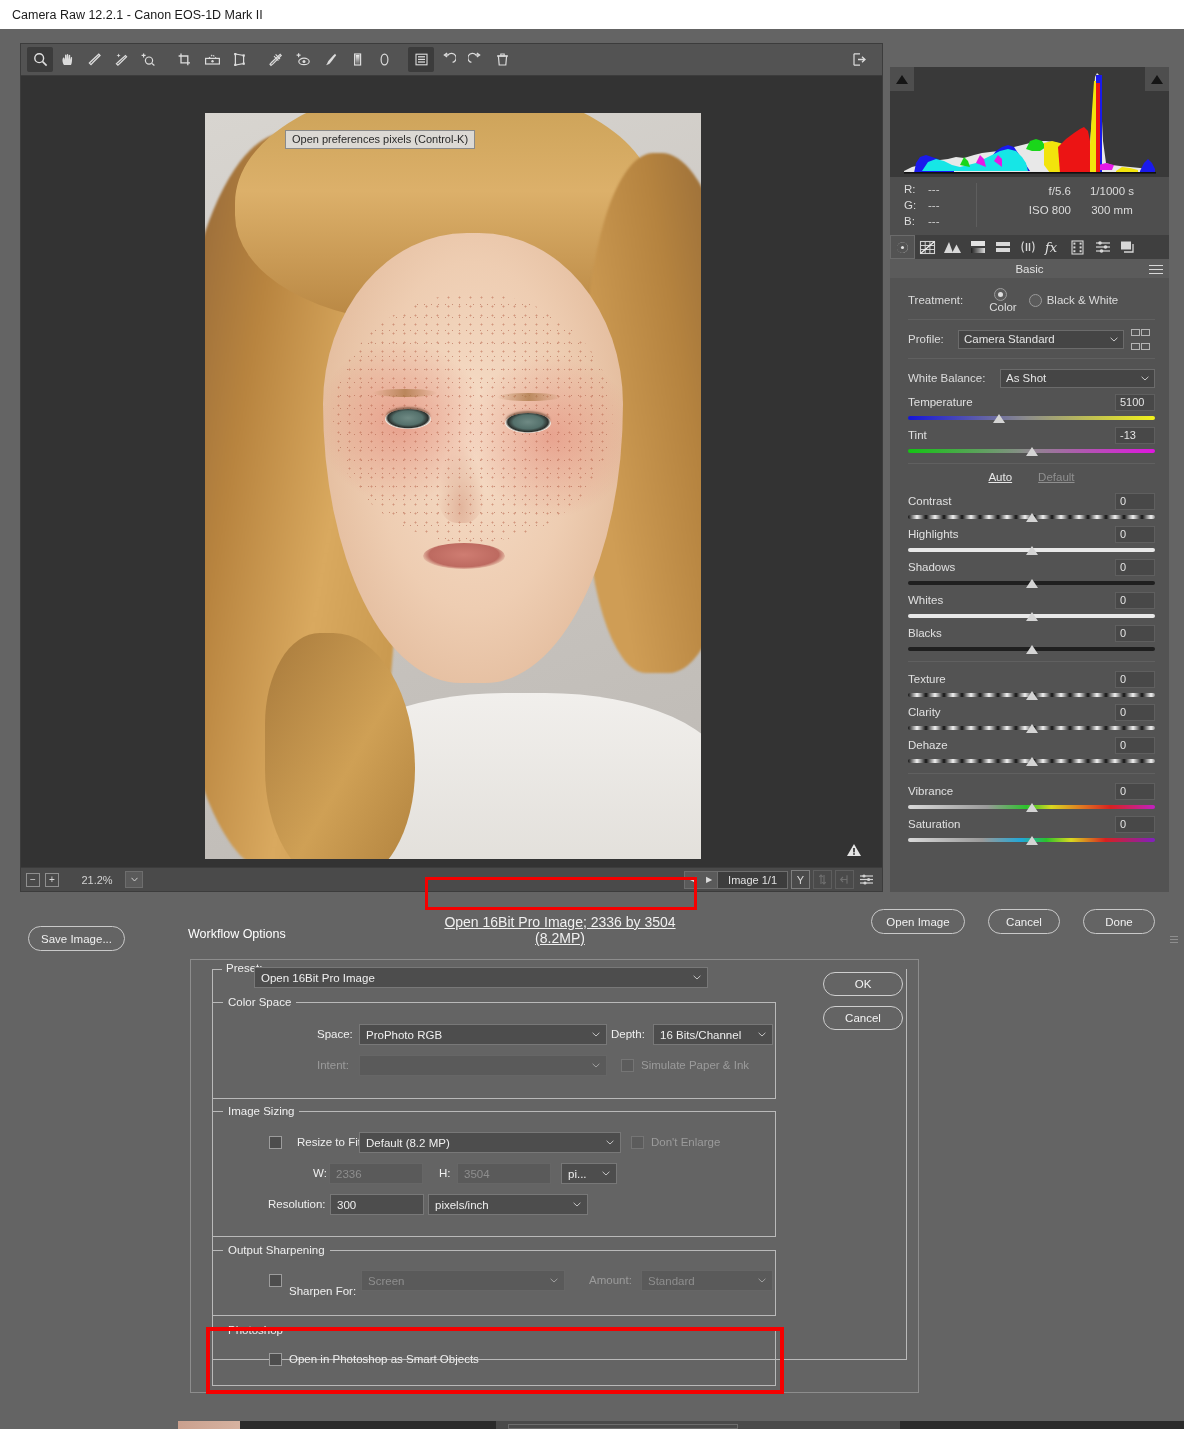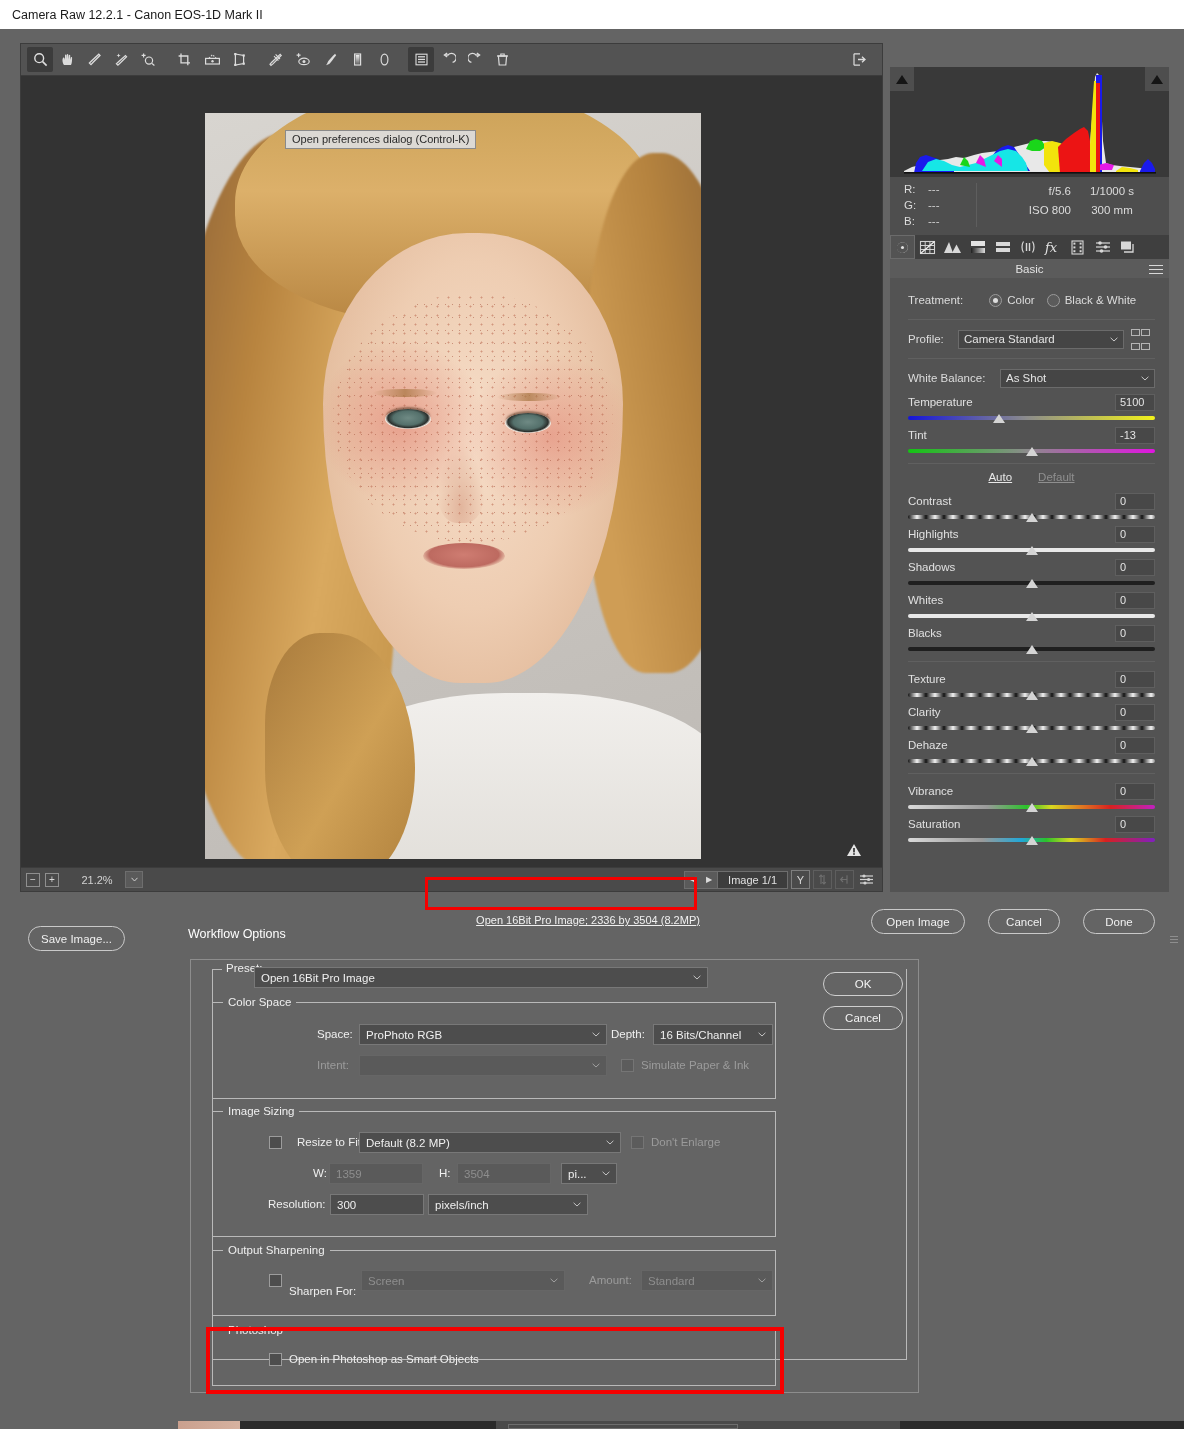--- a/index.html
+++ b/index.html
@@ -304,21 +304,21 @@
     position:absolute; height:25px; border:1px solid #c9c9c9; border-radius:13px;
     background:#646464; color:#f0f0f0; font-size:11.5px;
     display:flex; align-items:center; justify-content:center;
   }
   #save-image-btn{ left:28px; top:34px; width:97px; }
   #open-image-btn{ left:871px; top:17px; width:94px; }
   #cancel-btn{ left:988px; top:17px; width:72px; }
   #done-btn{ left:1083px; top:17px; width:72px; }
   .wf-link{
     position:absolute; left:440px; top:22px; width:240px; text-align:center;
-    color:#f0f0f0; font-size:11px; text-decoration:underline;margin-left:28px;
+    color:#f0f0f0; font-size:14px; text-decoration:underline;
   }
   .redbox1{
     position:absolute; left:425px; top:877px; width:272px; height:33px;
     border:3px solid #f50000;
   }
   .resizegrip{
     position:absolute; right:6px; bottom:3px; width:8px; height:8px;
   }
   .resizegrip i{ display:block; height:1px; background:#8e8e8e; margin-bottom:2px; }
 
@@ -529,21 +529,21 @@
       <div class="freckles"></div>
       <div class="brow l"></div>
       <div class="brow r"></div>
       <div class="eye l"></div>
       <div class="eye r"></div>
       <div class="nose"></div>
       <div class="mouth"></div>
       <div class="shirt"></div>
       <div class="hair-front"></div>
     </div>
-    <div class="tooltip">Open preferences dialog (Control-K)</div>
+    <div class="tooltip">Open preferences pixels (Control-K)</div>
     <div class="warn-tri">
       <svg width="16" height="16" viewBox="0 0 16 16">
           <path d="M8 2 L15 14 L1 14 Z" fill="#e6e6e6"></path>
           <rect x="7.2" y="6" width="1.6" height="4.4" fill="#2a2a2a"></rect>
           <rect x="7.2" y="11.2" width="1.6" height="1.6" fill="#2a2a2a"></rect>
         </svg>
     </div>
   </div>
 
   <div class="statusbar">
@@ -740,21 +740,21 @@
           <i></i>
           <i></i>
           <i></i>
         </div>
     </div>
 
     <div class="pbody">
 
       <div class="row">
         <span class="lbl">Treatment:</span>
-        <span style="margin-left:26px; display:flex; align-items:center;">
+        <span style="margin-left:26px; display:flex; align-items:center;flex-direction:column;">
           <span class="radio on"></span>
           <span class="lbl">Color</span>
         </span>
         <span style="margin-left:12px; display:flex; align-items:center;">
           <span class="radio"></span>
           <span class="lbl">Black &amp; White</span>
         </span>
       </div>
 
       <div class="hr"></div>
@@ -995,21 +995,21 @@
       <span>Default  (8.2 MP)</span>
       <span class="cv"><svg width="8" height="5" viewBox="0 0 8 5">
             <path d="M0.6 0.8 L4 4 L7.4 0.8" fill="none" stroke="#c4c4c4" stroke-width="1"></path>
           </svg></span>
     </div>
     <span class="cb dim" style="position:absolute; left:418px; top:24px;"></span>
     <span class="lb dim" style="position:absolute; left:438px; top:24px;">Don't Enlarge</span>
 
     <span class="lb" style="position:absolute; left:100px; top:55px;">W:</span>
     <div class="fld disabled" style="position:absolute; left:116px; top:51px; width:94px;">
-      <span>1359</span>
+      <span>2336</span>
     </div>
     <span class="lb" style="position:absolute; left:226px; top:55px;">H:</span>
     <div class="fld disabled" style="position:absolute; left:244px; top:51px; width:94px;">
       <span>3504</span>
     </div>
     <div class="fld" style="position:absolute; left:348px; top:51px; width:56px;">
       <span>pi...</span>
       <span class="cv"><svg width="8" height="5" viewBox="0 0 8 5">
             <path d="M0.6 0.8 L4 4 L7.4 0.8" fill="none" stroke="#c4c4c4" stroke-width="1"></path>
           </svg></span>

